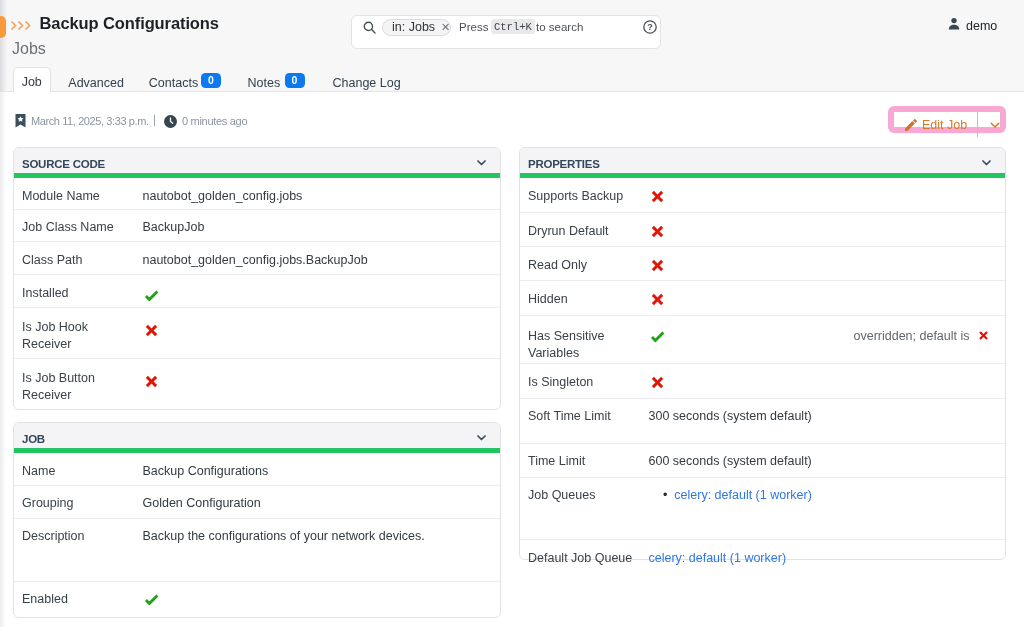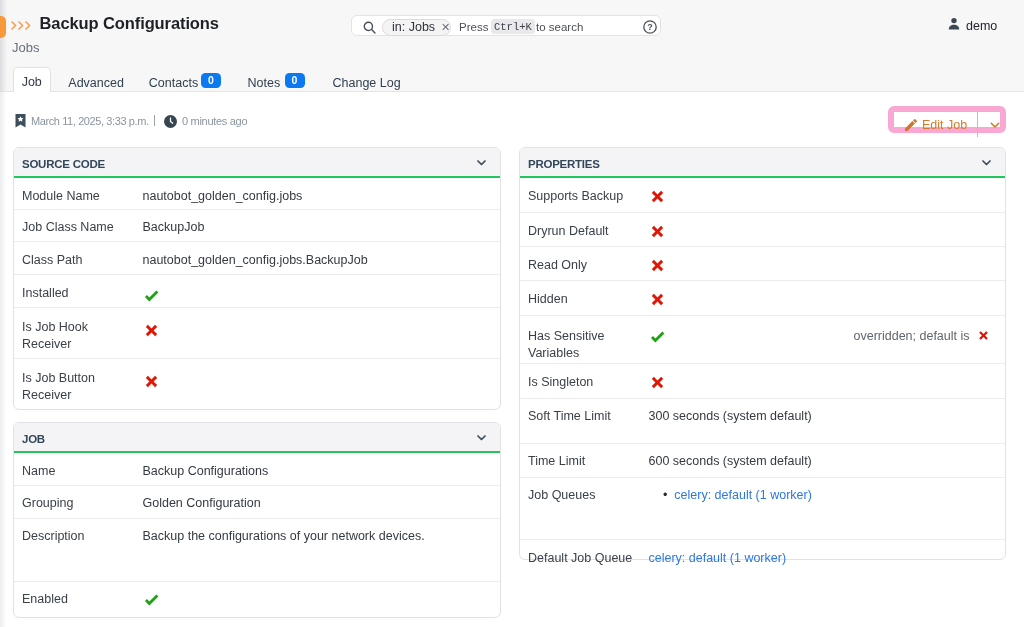--- a/index.html
+++ b/index.html
@@ -7,24 +7,24 @@
 body { font-family:"Liberation Sans", sans-serif; position:relative; overflow:hidden; color:#3a4149; }
 #page { position:absolute; inset:0; width:1024px; height:627px; }
 
 
 .topbar { position:absolute; left:0; top:0; width:1024px; height:92px; background:#f7f7f8; border-bottom:1px solid #e6e6e9; }
 .leftstrip { position:absolute; left:0; top:0; width:7px; height:92px; background:linear-gradient(to right,#dcdce0,rgba(247,247,248,0)); }
 .leftstrip2 { position:absolute; left:0; top:92px; width:6px; height:535px; background:linear-gradient(to right,#ededef,rgba(255,255,255,0)); }
 .sliver { position:absolute; left:0; top:16.3px; width:5.5px; height:22px; background:#f8993c; border-radius:0 5px 5px 0; }
 .chevrons { position:absolute; left:11px; top:20.5px; }
 .title { position:absolute; left:39.5px; top:14px; font-size:16.5px; font-weight:bold; color:#1d2025; line-height:18px; letter-spacing:-0.1px; }
-.crumb { position:absolute; left:12px; top:40px; font-size:13px; color:#68707a; }
-
-
-.search { position:absolute; left:351px; top:15px; width:310px; height:21px; background:#fff; border:1px solid #e3e3e6; border-radius:6px; }
+.crumb { position:absolute; left:12px; top:40px; font-size:16px; color:#68707a; }
+
+
+.search { position:absolute; left:351px; top:15px; width:310px; height:34px; background:#fff; border:1px solid #e3e3e6; border-radius:6px; }
 .search .mag { position:absolute; left:11px; top:4.5px; }
 .pill { position:absolute; left:30px; top:2.5px; width:69px; height:17.5px; background:#f4f4f5; border:1px solid #dbdbde; border-radius:9px; font-size:12.5px; color:#2e3338; line-height:15.5px; padding:0 0 0 9px; white-space:nowrap; }
 .pill .x { color:#6a6f76; font-size:11px; margin-left:6px; }
 .s-press { position:absolute; left:107px; top:4.5px; font-size:11.5px; color:#4a4f56; }
 .s-kbd { position:absolute; left:139px; top:3px; font-family:"Liberation Mono", monospace; font-size:10.5px; color:#3f4349; background:#e9e9eb; border-radius:3px; padding:1.5px 3px; }
 .s-to { position:absolute; left:184px; top:4.5px; font-size:11.5px; color:#4a4f56; }
 .s-q { position:absolute; right:3.5px; top:4px; }
 
 
 .user { position:absolute; left:947px; top:17px; }
@@ -44,21 +44,21 @@
 
 
 .editbtn { position:absolute; left:888px; top:106px; width:118px; height:26.5px; border:6px solid #f9a8d4; border-radius:6px; background:#fff; }
 .editbtn .divider { position:absolute; left:82.5px; top:0; width:1px; height:24.5px; background:#edb084; }
 .editbtn .etxt { position:absolute; left:28px; top:5.5px; font-size:12.5px; color:#d9782a; }
 .editbtn .pen { position:absolute; left:9px; top:4.5px; }
 .editbtn .caret { position:absolute; left:95.5px; top:10px; }
 
 
 .panel { position:absolute; background:#fff; border:1px solid #e2e2e6; border-radius:6px; }
-.phead { position:relative; height:30px; background:#f4f4f6; border-bottom:2px solid #22c55e; border-radius:5px 5px 0 0; }
+.phead { position:relative; height:30px; background:#f4f4f6; border-bottom:5px solid #22c55e; border-radius:5px 5px 0 0; }
 .phead .pt { position:absolute; left:8px; top:9.5px; font-size:11.5px; font-weight:bold; letter-spacing:-0.25px; color:#33475a; }
 .phead svg { position:absolute; right:14.5px; top:11.5px; }
 .row { position:relative; border-bottom:1px solid #ececf0; }
 .row.last { border-bottom:none; }
 .lbl { position:absolute; left:8px; top:9.5px; font-size:12.5px; line-height:17px; color:#3a4149; width:114px; }
 .val { position:absolute; left:128.5px; top:9.5px; font-size:12.5px; line-height:17px; color:#343a41; }
 .vic { position:absolute; left:129px; top:9.5px; }
 .vic.chk { top:11.5px; }
 .vic.l2 { top:13.5px; }
 .note { position:absolute; right:15px; top:13px; font-size:12.5px; color:#5f666d; }

